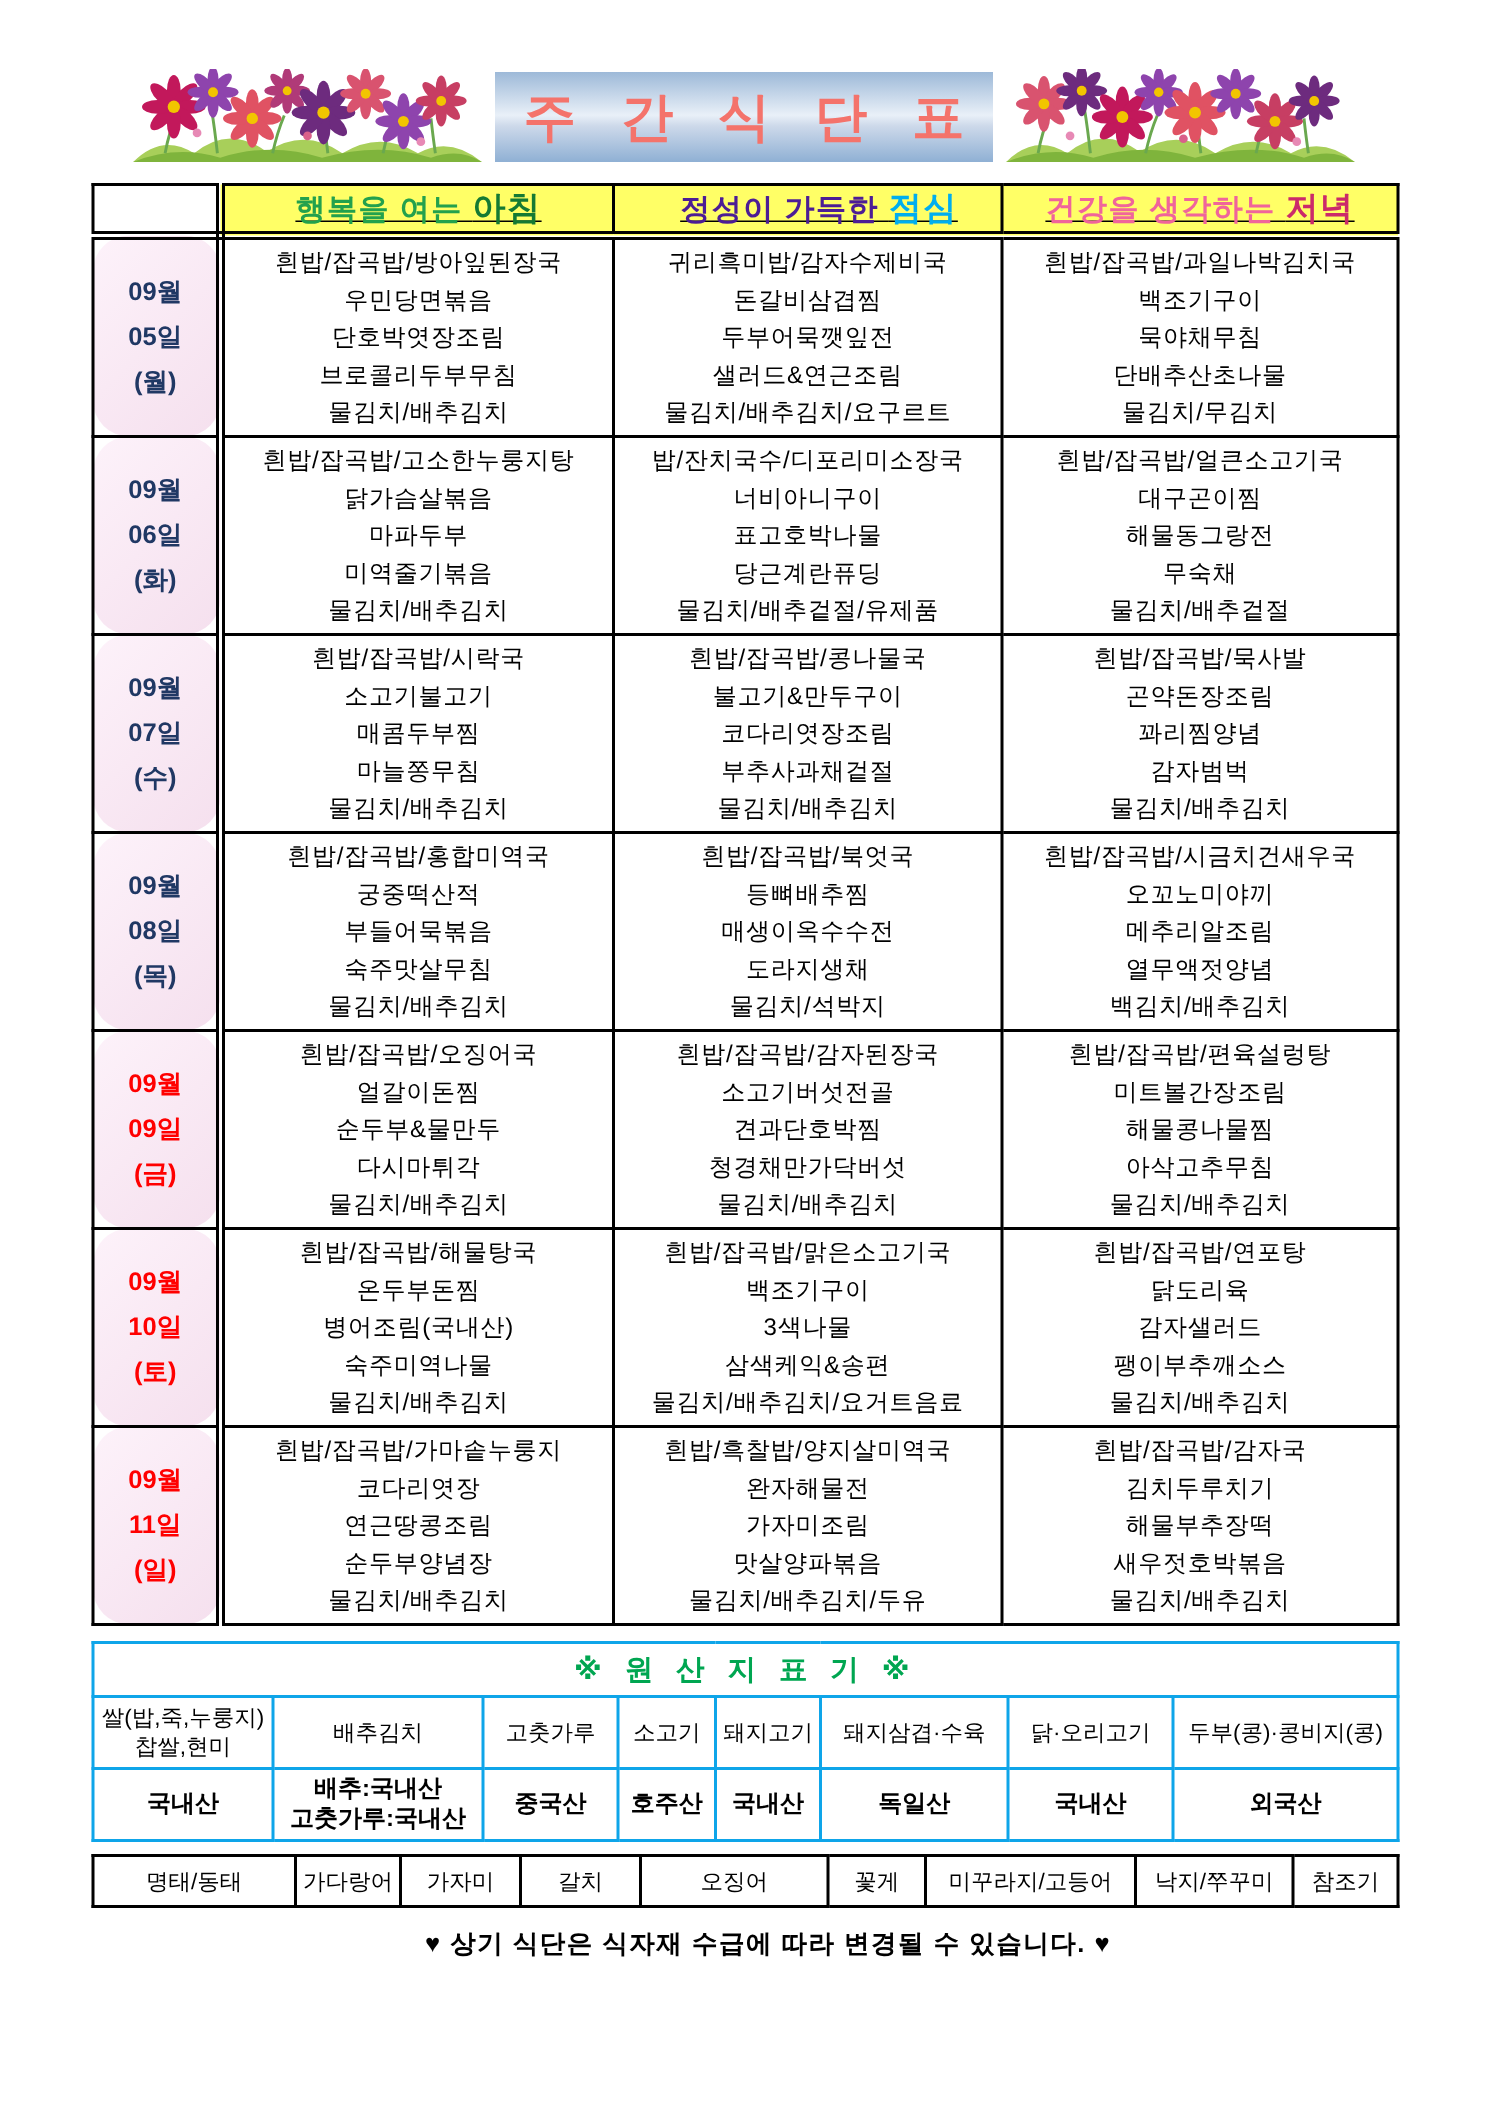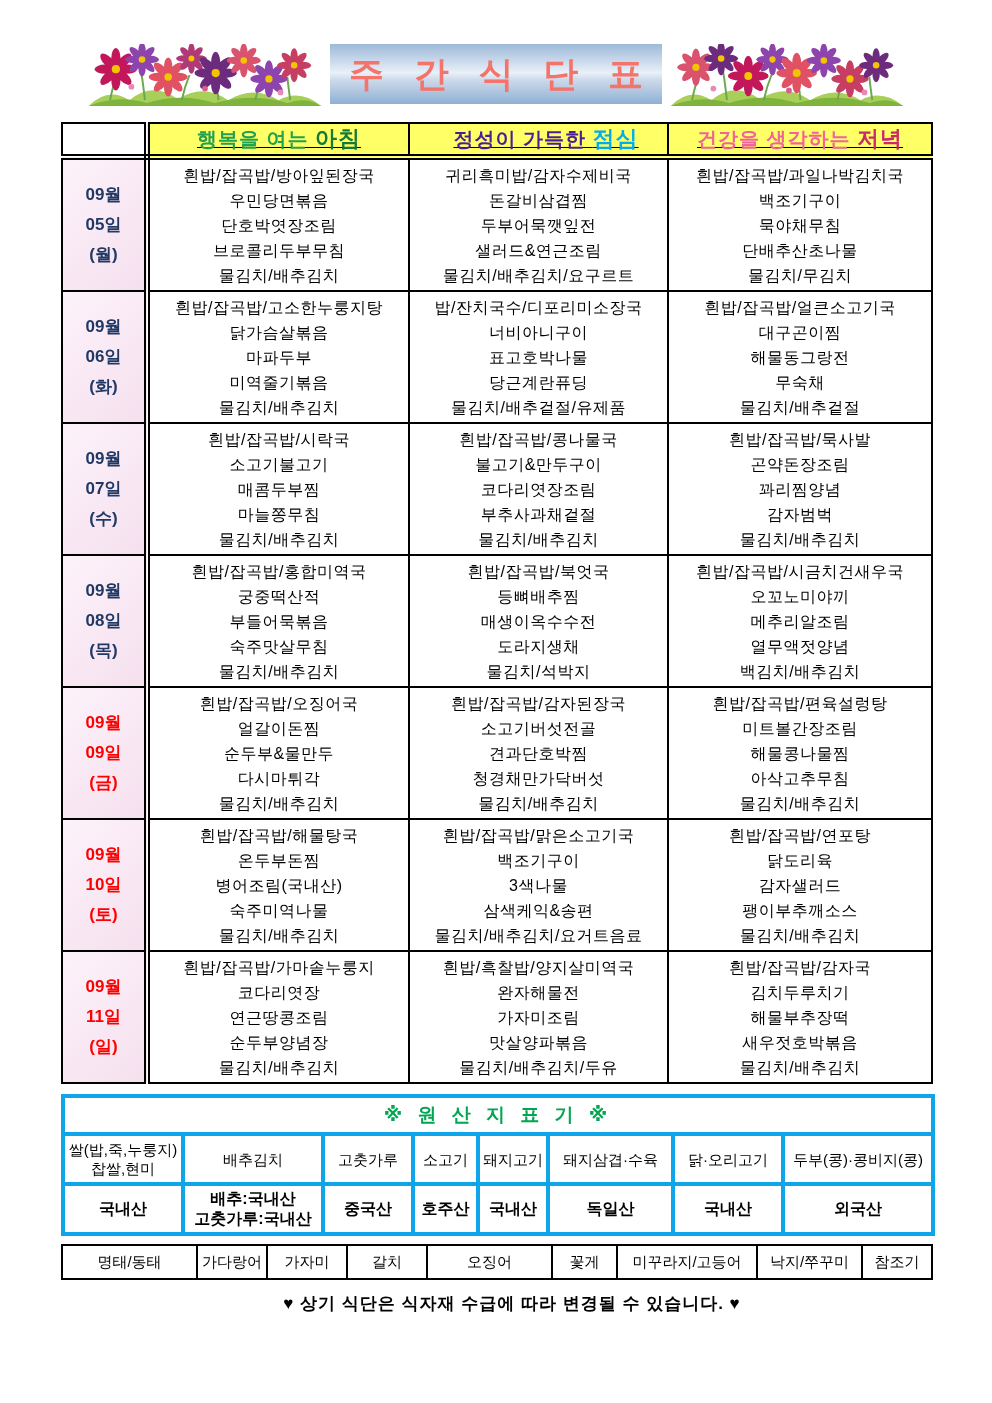--- a/index.html
+++ b/index.html
@@ -1,46 +1,46 @@
 <!DOCTYPE html>
 <html><head>
 <meta charset="utf-8">
 <style>
   html,body{margin:0;padding:0;background:#fff;}
   body{width:992px;height:1403px;font-family:"Liberation Sans","DejaVu Sans",sans-serif;color:#000;}
   .page{position:relative;width:992px;height:1403px;overflow:hidden;}
 
   
-  .banner{display:flex;align-items:flex-start;justify-content:center;gap:6px;padding-top:44px;height:64px;}
+  .banner{display:flex;align-items:flex-end;justify-content:center;gap:6px;padding-top:44px;height:64px;}
   .flowers{width:238px;height:62px;flex:0 0 auto;}
   .title-box{width:332px;height:60px;flex:0 0 auto;display:flex;align-items:center;justify-content:center;
     background:linear-gradient(180deg,#9db9d8 0%,#e9f0f8 48%,#cdd9ea 60%,#8fb0d4 100%);}
   .title-text{font-size:35px;font-weight:700;color:#f4736b;letter-spacing:10px;white-space:nowrap;text-indent:10px;}
 
   
   table{border-collapse:collapse;table-layout:fixed;}
   .menu-table{margin:14px 0 0 61px;width:870px;}
   .menu-table td,.menu-table th{border:2px solid #000;padding:0;vertical-align:middle;text-align:center;}
   .menu-table .corner{background:#fff;}
   .menu-table th{height:30px;background:#ffff66;border-bottom:6px double #000;text-decoration:underline;}
   .menu-table td:first-child,.menu-table th:first-child{border-right:6px double #000;}
   .hdr-prefix{font-size:20px;font-weight:700;letter-spacing:1px;}
   .hdr-label{font-size:22px;font-weight:700;letter-spacing:1px;}
   .c-morning{color:#23a14d;}  .c-morning-b{color:#157a33;}
   .c-lunch{color:#4c1d95;margin-left:15px;}    .c-lunch-b{color:#00aeef;}
   .c-dinner{color:#f0649b;}   .c-dinner-b{color:#cb2a6a;}
-  .day-row td{height:130px;}
+  .day-row td{height:130px;border-radius:24px;}
   .date-cell{background:linear-gradient(135deg,#fdf2fa 0%,#f5e0ee 100%);
     font-size:17px;font-weight:700;color:#203864;line-height:30px;white-space:pre-line;}
   .red-date .date-cell{color:#ff0000;}
   .menu-cell{font-size:16px;line-height:25px;white-space:pre-line;letter-spacing:0.5px;}
 
   
   .origin-table{margin:10px 0 0 61px;width:870px;}
-  .origin-table td{border:4px solid #0ea5e9;text-align:center;vertical-align:middle;padding:1px 2px;}
+  .origin-table td{border:2px solid #0ea5e9;text-align:center;vertical-align:middle;padding:1px 2px;}
   .origin-title-cell{height:32px;font-size:19px;font-weight:700;color:#00a651;letter-spacing:5px;}
   .origin-head td{height:44px;font-size:15px;white-space:pre-line;line-height:19px;}
   .origin-val td{height:44px;font-size:16px;font-weight:700;white-space:pre-line;line-height:20px;}
   .origin-note-cell{height:28px;font-size:16px;font-weight:700;letter-spacing:0.5px;}
   .fish-table{margin:8px 0 12px 61px;width:870px;}
   .fish-table td{border:2px solid #000;text-align:center;vertical-align:middle;padding:1px 2px;}
   .fish-head td{height:30px;font-size:15px;}
   .fish-val td{height:38px;font-size:15px;font-weight:700;}
 
   .footer-note{margin-top:5px;text-align:center;font-size:17px;font-weight:700;letter-spacing:1px;padding-left:32px;}

